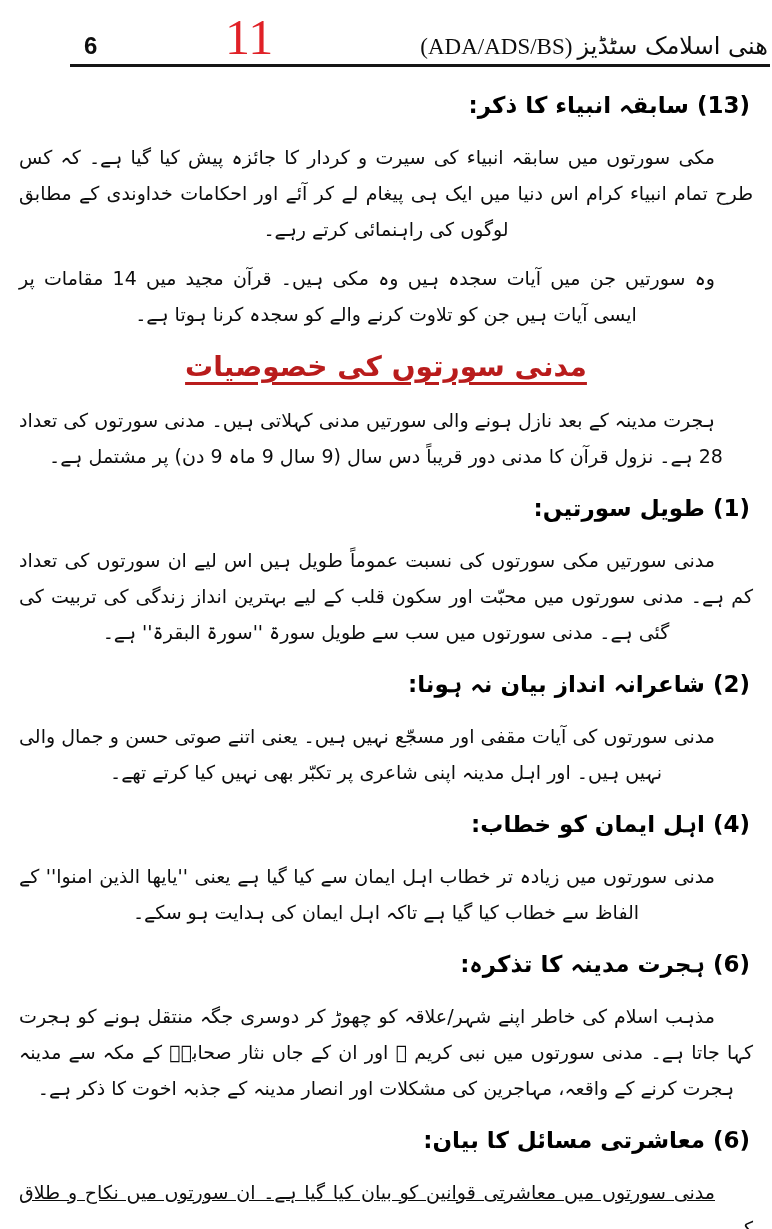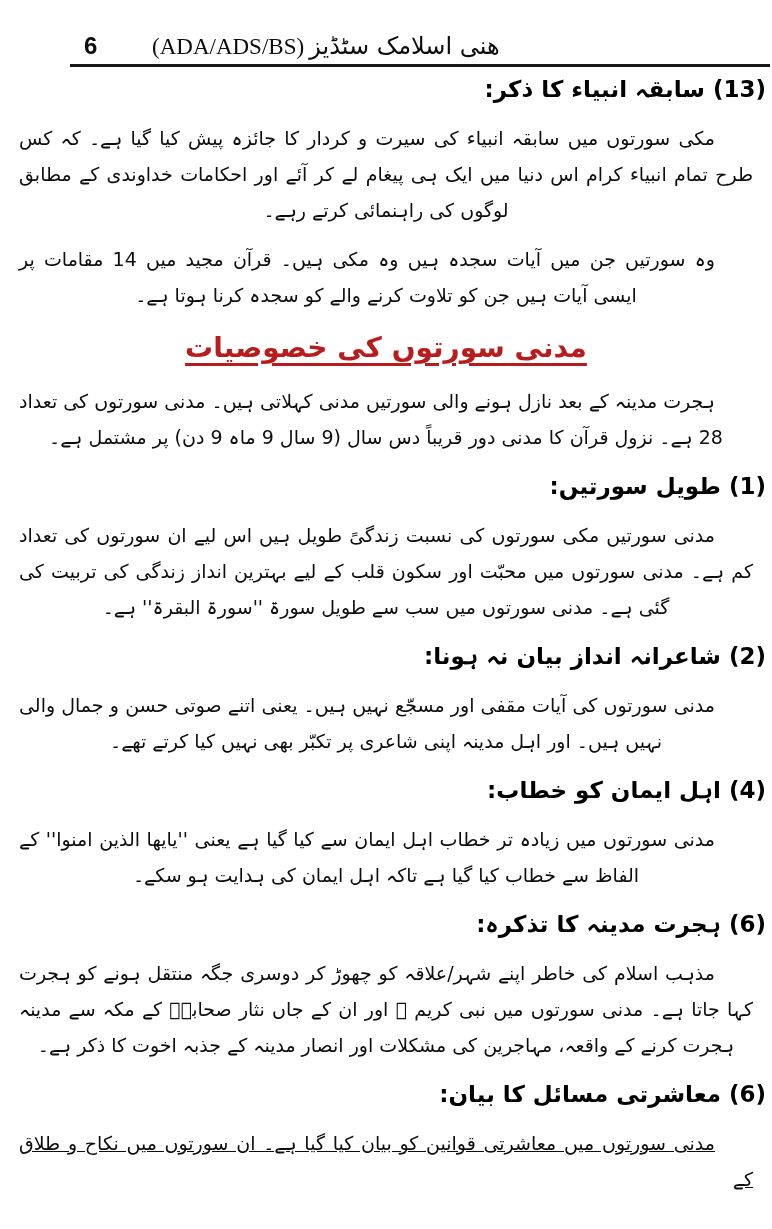--- a/index.html
+++ b/index.html
@@ -59,21 +59,21 @@
     border:none;
     border-top:3px solid #161616;
     margin:0 2px 0 70px;
   }
   
   main{
     direction:rtl;
     padding:4px 6px 0 6px;
   }
   .sec-heading{
-    margin:0;
+    margin:16px;
     font-size:23px;
     font-weight:bold;
     text-align:right;
     line-height:36px;
     color:#000;
   }
   .sec-body{
     margin:13px;
     font-size:19px;
     line-height:36px;
@@ -96,20 +96,21 @@
     text-underline-offset:6px;
   }
 </style>
 </head>
 <body>
 
 <div class="page">
 
   <header class="hdr">
     <div class="hdr-left">6</div>
+    <div class="hdr-center" style="color: rgb(224, 33, 39);">11</div>
     <div class="hdr-right">
       <span class="urdu-title">ھنی اسلامک سٹڈیز</span>
       <span class="latin-title">(ADA/ADS/BS)</span>
     </div>
   </header>
 
   <hr class="rule">
 
   <main>
 
@@ -121,21 +122,21 @@
     <section>
       <p class="sec-body">وہ سورتیں جن میں آیات سجدہ ہیں وہ مکی ہیں۔ قرآن مجید میں 14 مقامات پر ایسی آیات ہیں جن کو تلاوت کرنے والے کو سجدہ کرنا ہوتا ہے۔</p>
     </section>
 
     <h2 class="chapter-heading"><span>مدنی سورتوں کی خصوصیات</span></h2>
 
     <p class="sec-body">ہجرت مدینہ کے بعد نازل ہونے والی سورتیں مدنی کہلاتی ہیں۔ مدنی سورتوں کی تعداد 28 ہے۔ نزول قرآن کا مدنی دور قریباً دس سال (9 سال 9 ماہ 9 دن) پر مشتمل ہے۔</p>
 
     <section>
       <h3 class="sec-heading">(1) طویل سورتیں:</h3>
-      <p class="sec-body">مدنی سورتیں مکی سورتوں کی نسبت زندگیً طویل ہیں اس لیے ان سورتوں کی تعداد کم ہے۔ مدنی سورتوں میں محبّت اور سکون قلب کے لیے بہترین انداز زندگی کی تربیت کی گئی ہے۔ مدنی سورتوں میں سب سے طویل سورۃ ''سورۃ البقرۃ'' ہے۔</p>
+      <p class="sec-body">مدنی سورتیں مکی سورتوں کی نسبت عموماً طویل ہیں اس لیے ان سورتوں کی تعداد کم ہے۔ مدنی سورتوں میں محبّت اور سکون قلب کے لیے بہترین انداز زندگی کی تربیت کی گئی ہے۔ مدنی سورتوں میں سب سے طویل سورۃ ''سورۃ البقرۃ'' ہے۔</p>
     </section>
 
     <section>
       <h3 class="sec-heading">(2) شاعرانہ انداز بیان نہ ہونا:</h3>
       <p class="sec-body">مدنی سورتوں کی آیات مقفی اور مسجّع نہیں ہیں۔ یعنی اتنے صوتی حسن و جمال والی نہیں ہیں۔ اور اہل مدینہ اپنی شاعری پر تکبّر بھی نہیں کیا کرتے تھے۔</p>
     </section>
 
 
     <section>
       <h3 class="sec-heading">(4) اہل ایمان کو خطاب:</h3>

